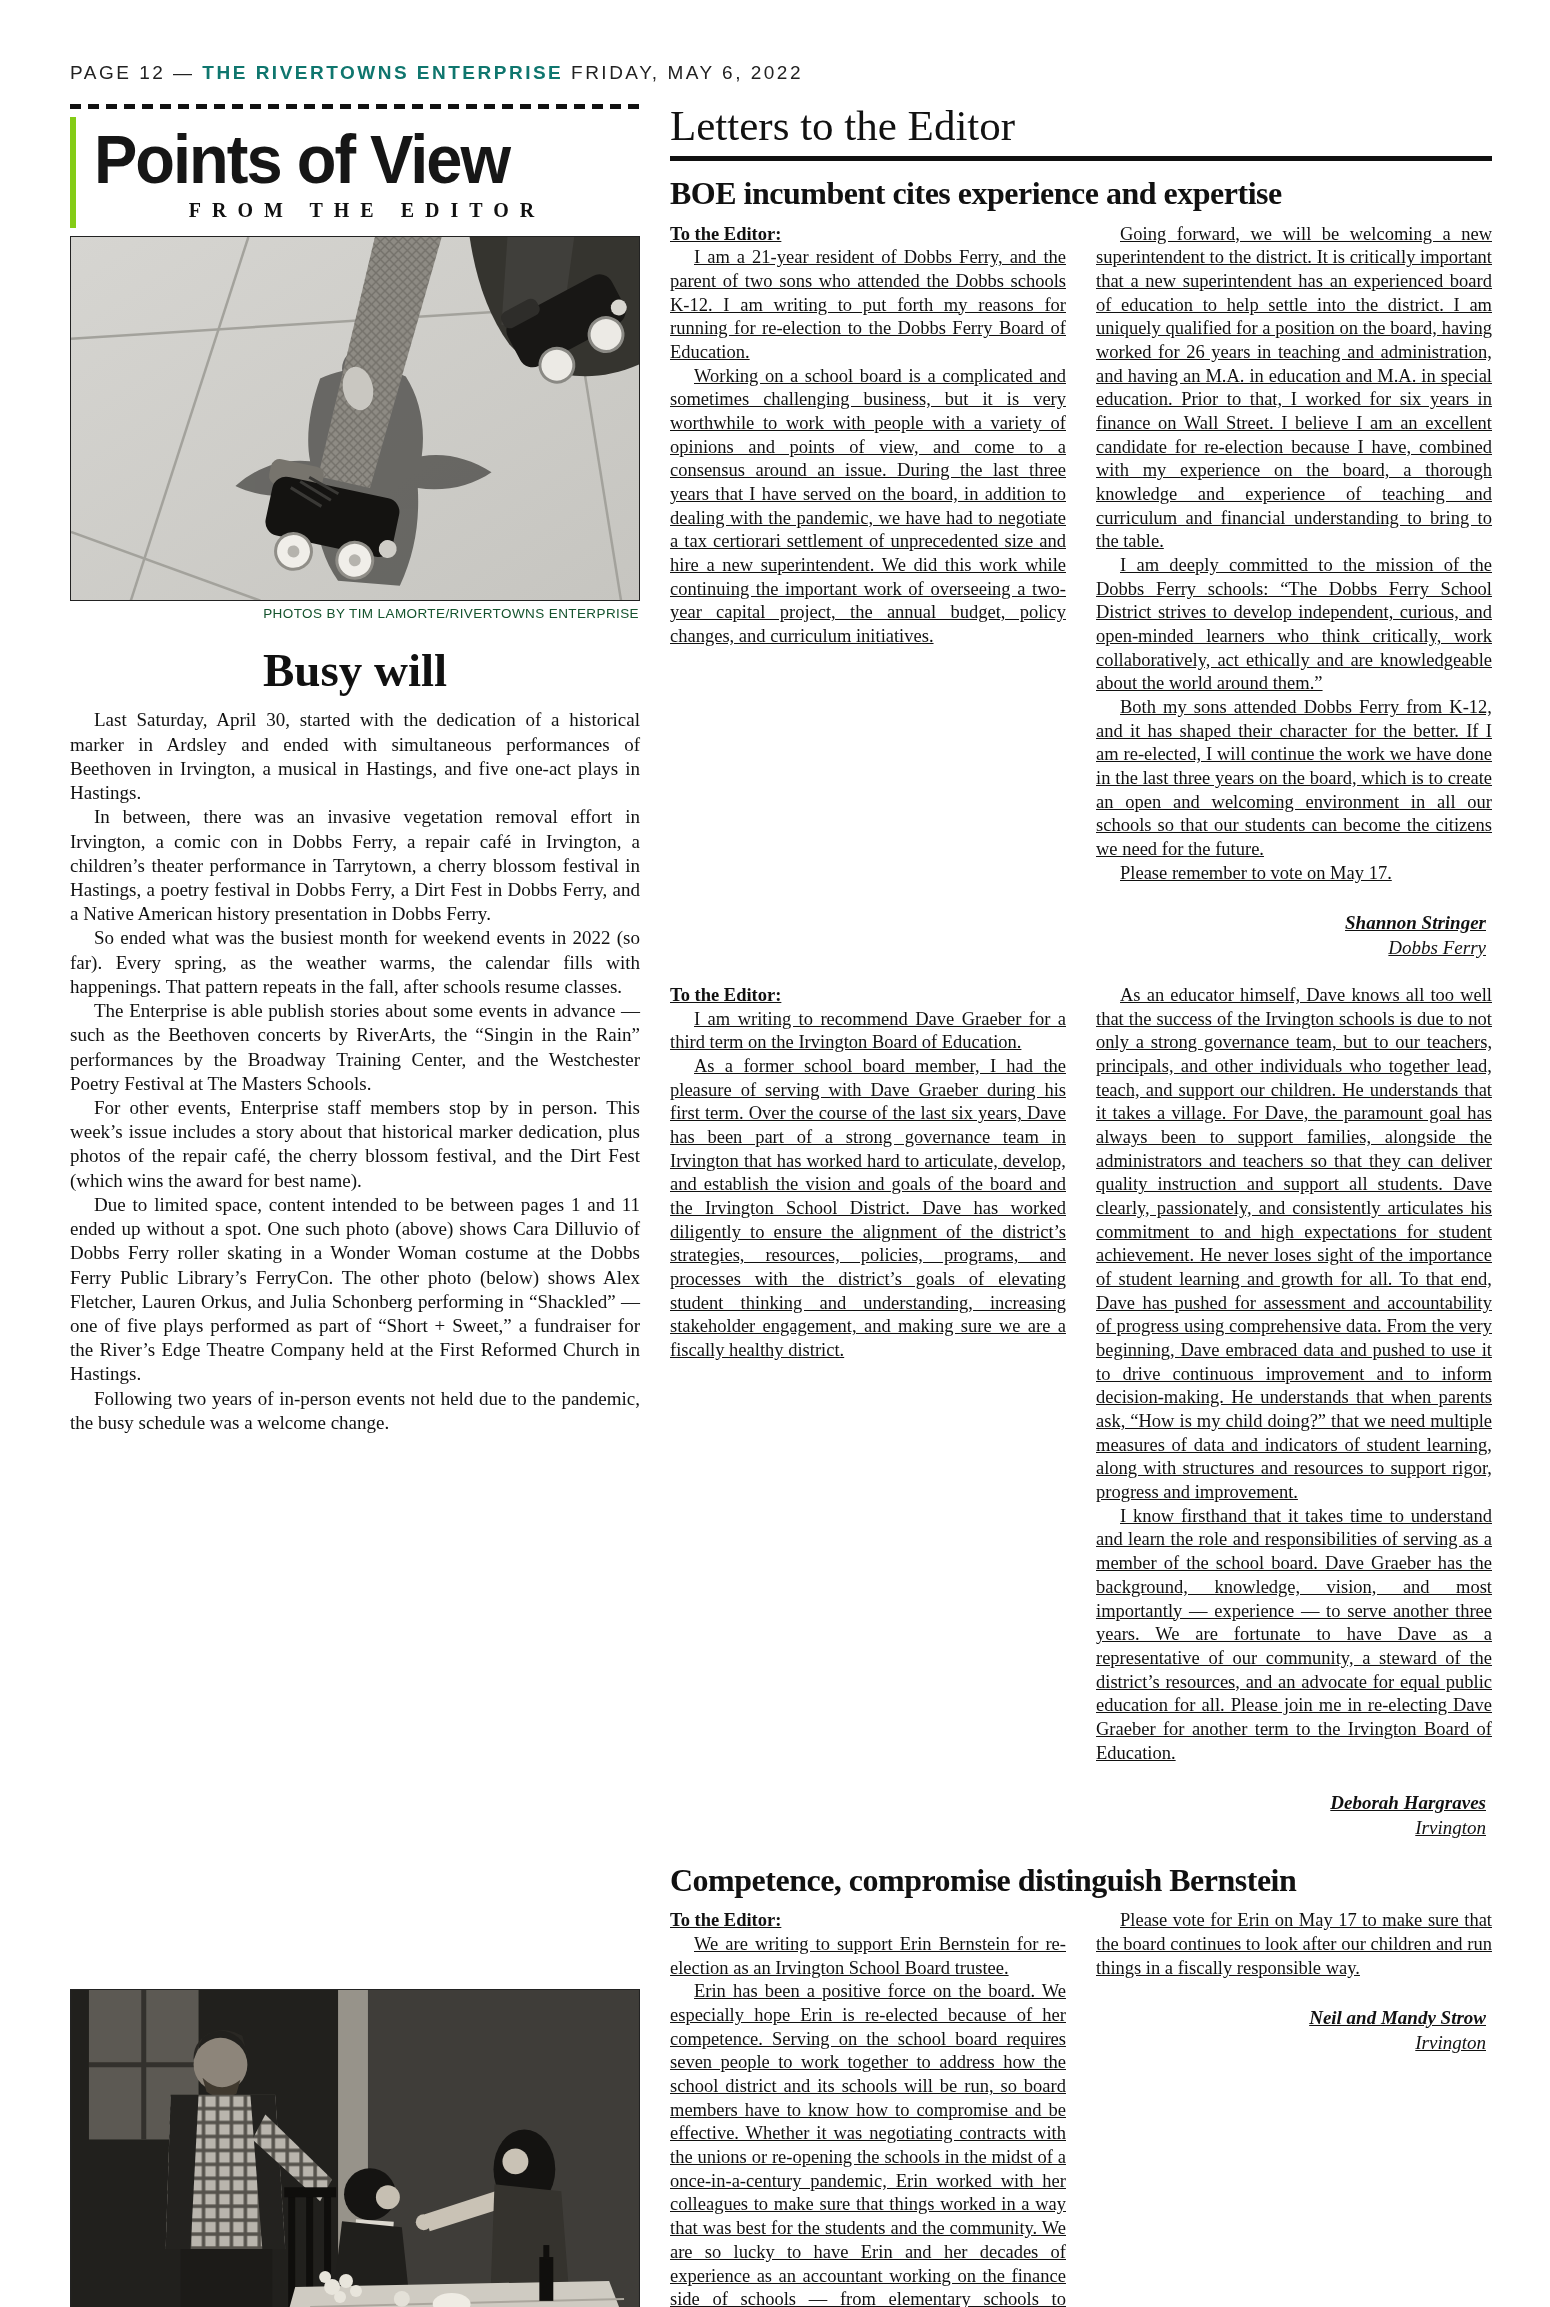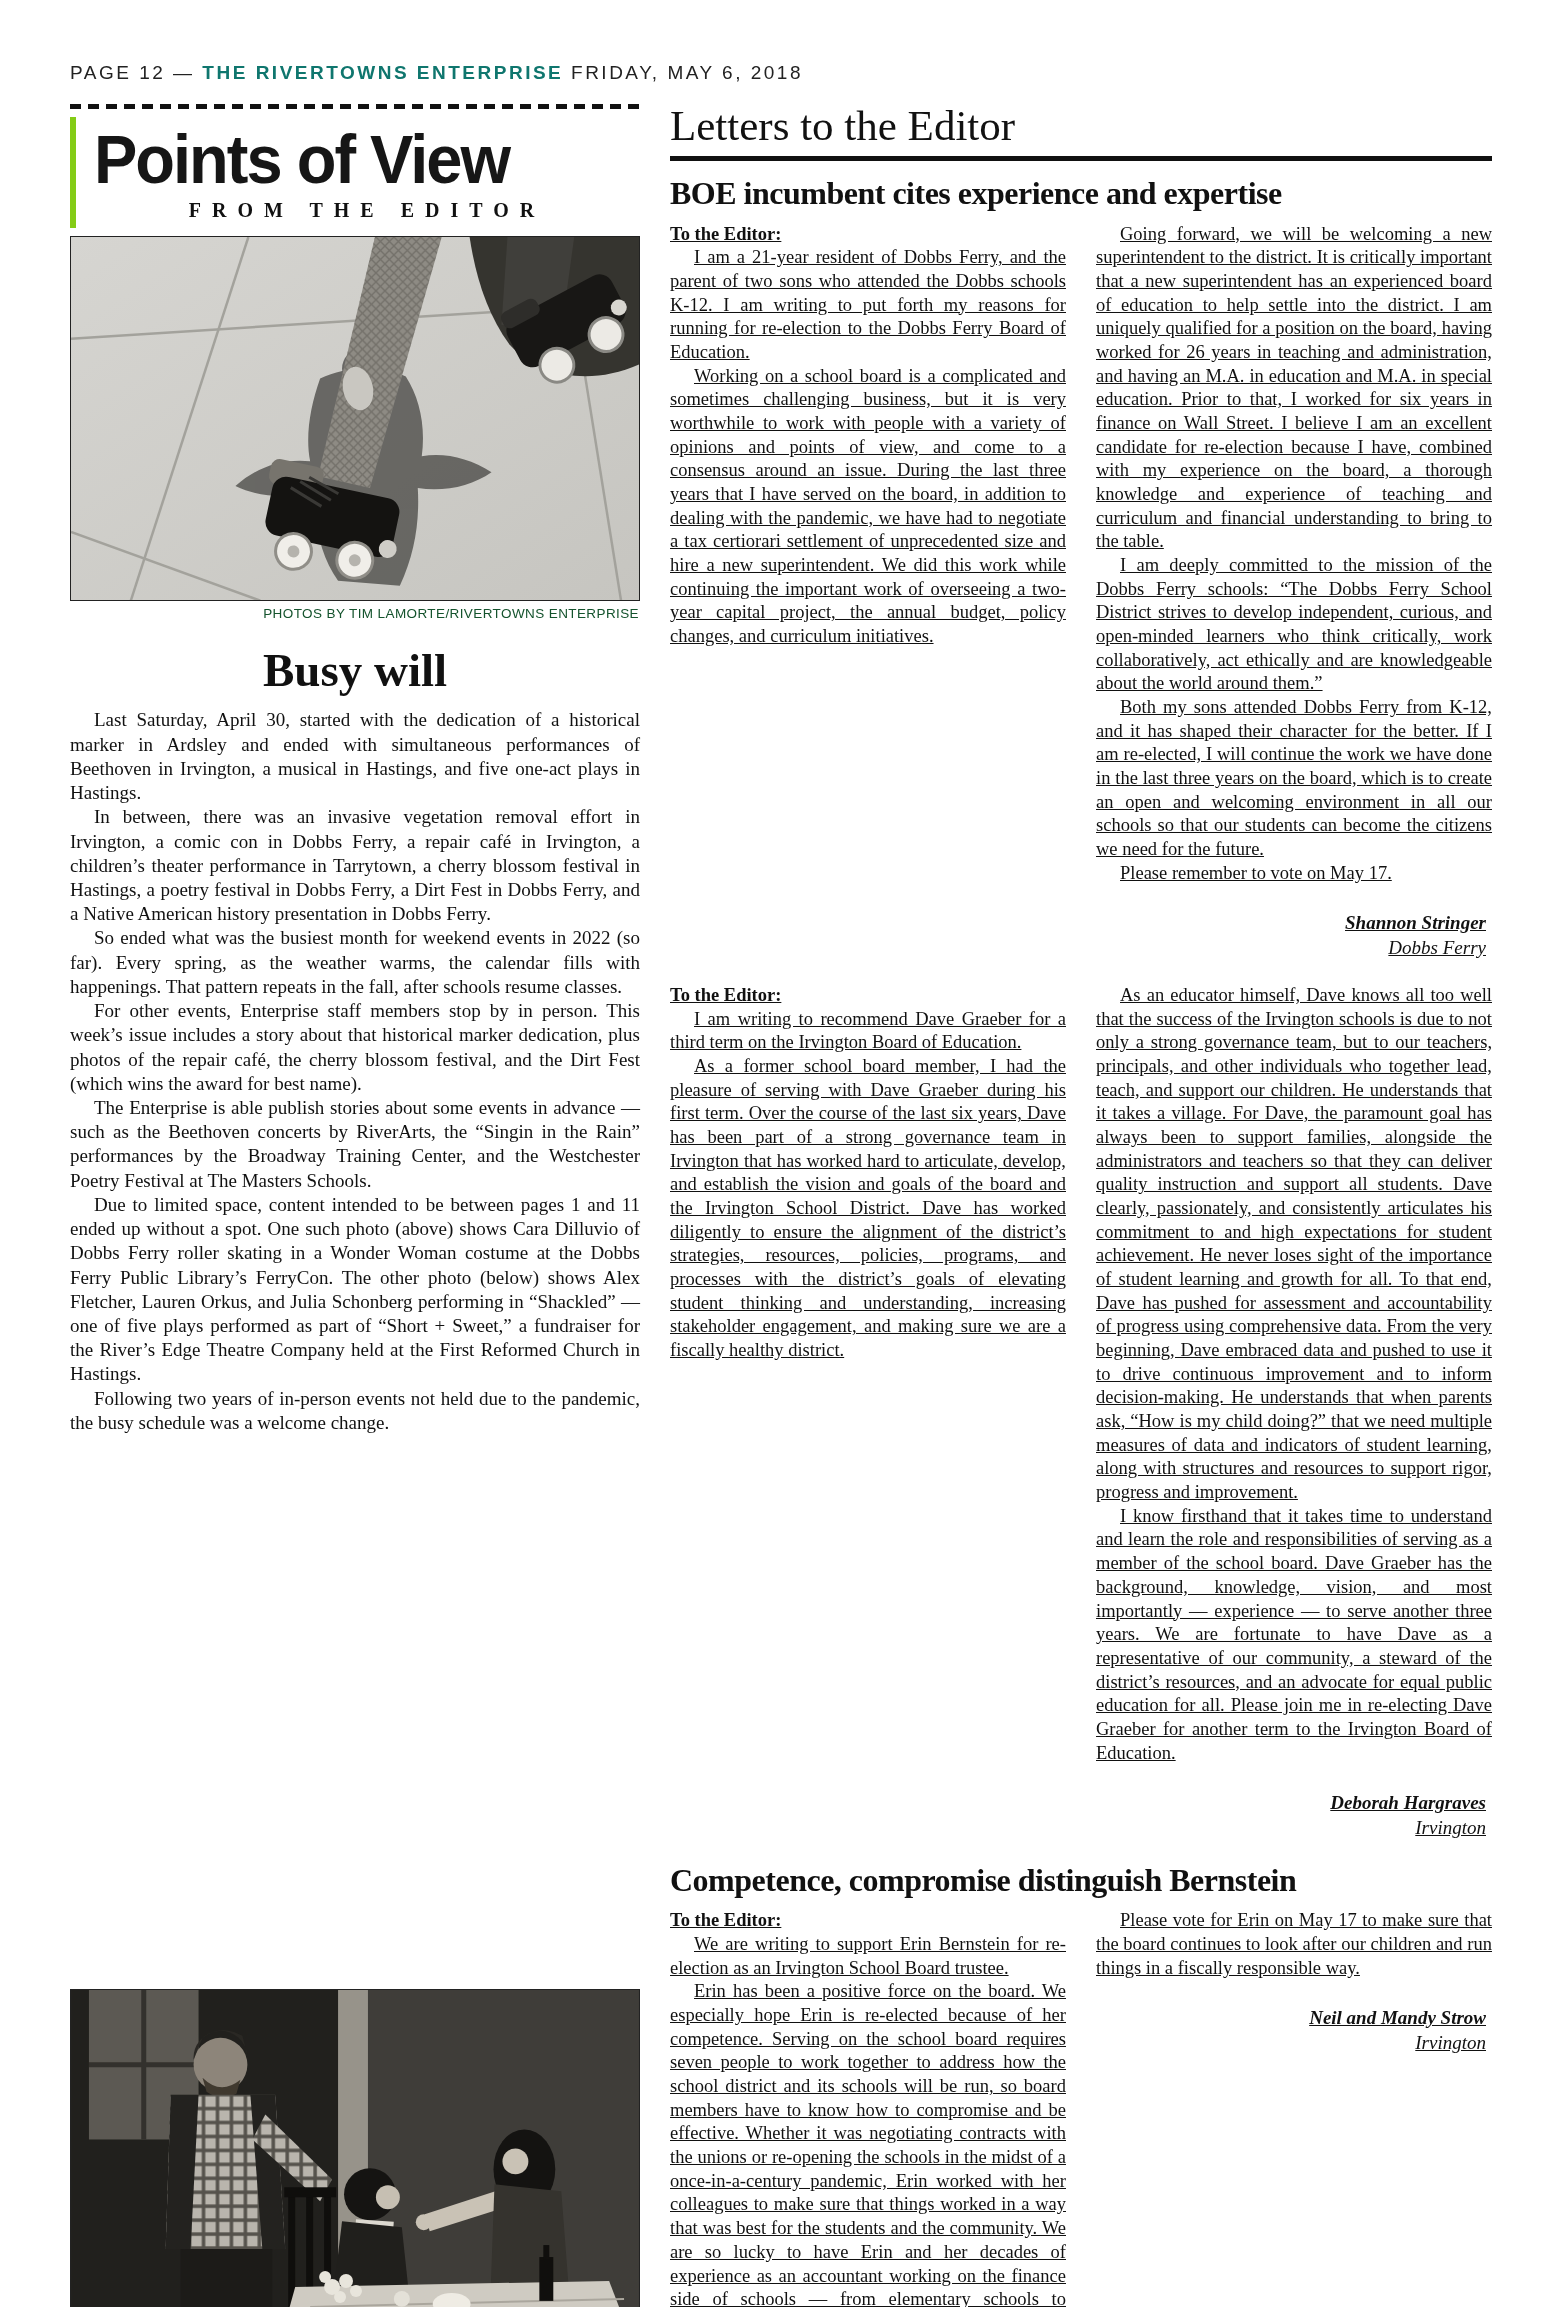--- a/index.html
+++ b/index.html
@@ -58,21 +58,21 @@
   .salutation{font-weight:bold;margin:0;}
   .paras p{margin:0;text-indent:24px;break-inside:avoid-column;}
   .sig{margin-top:26px;text-align:right;padding-right:6px;break-inside:avoid-column;}
   .sig-name{font-weight:bold;font-style:italic;font-size:19px;}
   .sig-loc{font-style:italic;font-size:19px;}
 </style>
 </head>
 <body>
 
 <div class="page-header">
-  <span>PAGE 12 — </span><span class="b">THE RIVERTOWNS ENTERPRISE</span><span> FRIDAY, MAY 6, 2018</span>
+  <span>PAGE 12 — </span><span class="b">THE RIVERTOWNS ENTERPRISE</span><span> FRIDAY, MAY 6, 2022</span>
 </div>
 
 <div class="main">
 
   <div class="pov-col">
     <div class="dashes"></div>
     <div class="pov-box">
       <div class="pov-title">Points of View</div>
       <div class="pov-sub">FROM THE EDITOR</div>
     </div>
@@ -125,22 +125,22 @@
       </svg>
     </div>
     <div class="photo-caption">PHOTOS BY TIM LAMORTE/RIVERTOWNS ENTERPRISE</div>
 
     <h2 class="busy-headline">Busy will</h2>
     <div class="article-body">
 
     <p>Last Saturday, April 30, started with the dedication of a historical marker in Ardsley and ended with simultaneous performances of Beethoven in Irvington, a musical in Hastings, and five one-act plays in Hastings.</p>
         <p>In between, there was an invasive vegetation removal effort in Irvington, a comic con in Dobbs Ferry, a repair café in Irvington, a children’s theater performance in Tarrytown, a cherry blossom festival in Hastings, a poetry festival in Dobbs Ferry, a Dirt Fest in Dobbs Ferry, and a Native American history presentation in Dobbs Ferry.</p>
         <p>So ended what was the busiest month for weekend events in 2022 (so far). Every spring, as the weather warms, the calendar fills with happenings. That pattern repeats in the fall, after schools resume classes.</p>
+        <p>The Enterprise is able publish stories about some events in advance — such as the Beethoven concerts by RiverArts, the “Singin in the Rain” performances by the Broadway Training Center, and the Westchester Poetry Festival at The Masters Schools.</p>
         <p>For other events, Enterprise staff members stop by in person. This week’s issue includes a story about that historical marker dedication, plus photos of the repair café, the cherry blossom festival, and the Dirt Fest (which wins the award for best name).</p>
-        <p>The Enterprise is able publish stories about some events in advance — such as the Beethoven concerts by RiverArts, the “Singin in the Rain” performances by the Broadway Training Center, and the Westchester Poetry Festival at The Masters Schools.</p>
         <p>Due to limited space, content intended to be between pages 1 and 11 ended up without a spot. One such photo (above) shows Cara Dilluvio of Dobbs Ferry roller skating in a Wonder Woman costume at the Dobbs Ferry Public Library’s FerryCon. The other photo (below) shows Alex Fletcher, Lauren Orkus, and Julia Schonberg performing in “Shackled” — one of five plays performed as part of “Short + Sweet,” a fundraiser for the River’s Edge Theatre Company held at the First Reformed Church in Hastings.</p>
         <p>Following two years of in-person events not held due to the pandemic, the busy schedule was a welcome change.</p>
       </div>
 
     <div class="photo-frame photo2">
       <svg viewBox="0 0 570 370" role="img">
         <defs>
           <pattern id="plaid" width="14" height="14" patternUnits="userSpaceOnUse">
             <rect width="14" height="14" fill="#b9b5ad"></rect>
             <path d="M0 7 H14 M7 0 V14" stroke="#55524c" stroke-width="3.5"></path>

